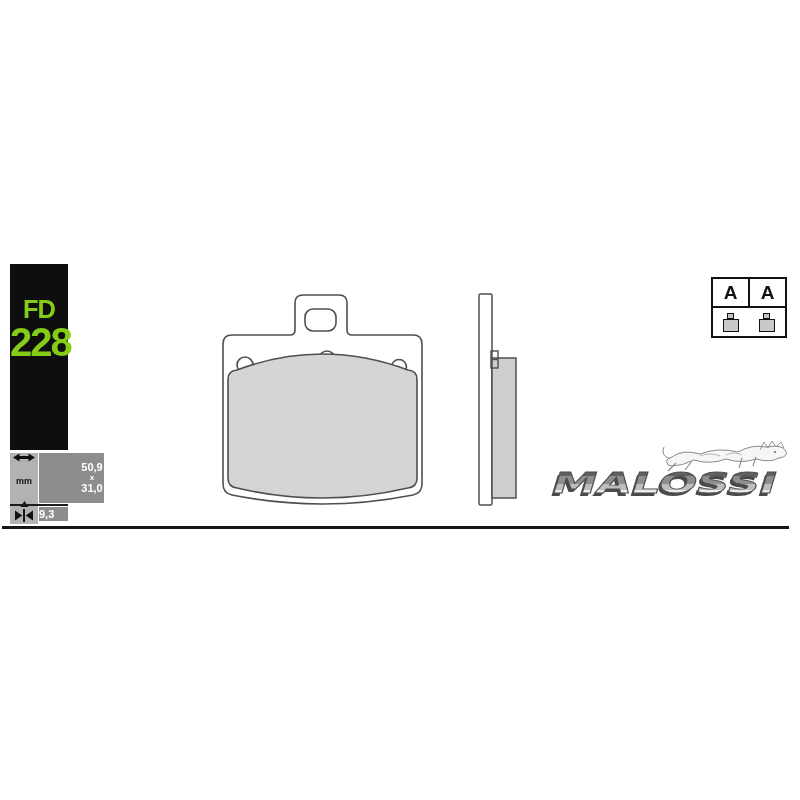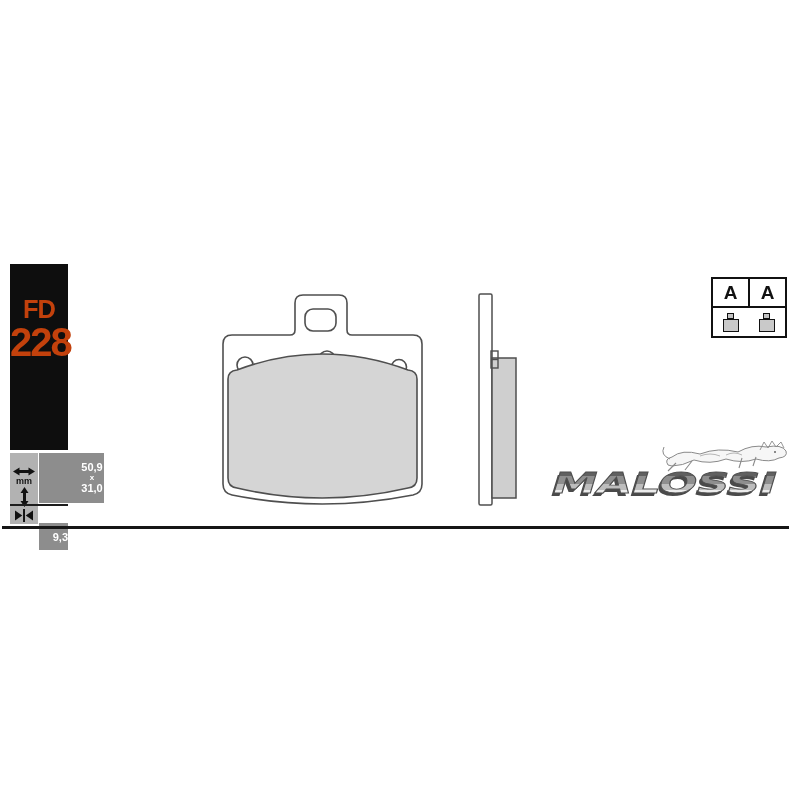--- a/index.html
+++ b/index.html
@@ -5,56 +5,56 @@
   html, body { margin: 0; padding: 0; background: #ffffff; }
   body {
     width: 800px; height: 800px; position: relative; overflow: hidden;
     font-family: "Liberation Sans", sans-serif;
   }
   .abs { position: absolute; }
 
   
   #code-box {
     left: 10px; top: 264px; width: 58px; height: 186px;
-    background: #0e0e0e; color: #c2410c; text-align: center;
+    background: #0e0e0e; color: #84cc16; text-align: center;
   }
   #code-line1 {
     margin-top: 34px; font-size: 26px; font-weight: bold;
     letter-spacing: -1px; line-height: 0.92; transform: scaleX(0.98);
   }
   #code-line2 {
     font-size: 40px; font-weight: bold; letter-spacing: -2px;
     line-height: 1.0; transform: scaleX(1.0);
   }
 
   
   .cell-light { background: #b2b2b2; }
   .cell-dark  { background: #8d8d8d; color: #ffffff; }
   #dim-icons-cell {
     left: 10px; top: 453px; width: 28px; height: 68px;
     display: flex; flex-direction: column; align-items: center;
-    justify-content: center; gap: 1px;
+    justify-content: space-between; gap: 1px;
   }
   #dim-values-cell {
     left: 39px; top: 453px; width: 24px; height: 50px;
     display: flex; flex-direction: column; align-items: center;
     justify-content: center; font-weight: bold; padding-left: 41px;
   }
   #dim-values-cell .big { font-size: 11px; line-height: 1.15; }
   #dim-values-cell .small { font-size: 8px; line-height: 1.0; }
   #unit-label { font-size: 9px; font-weight: bold; color: #111; line-height: 1; }
   #row-sep { left: 10px; top: 504px; width: 58px; height: 2px; background: #1d1d1d; }
   #thick-icon-cell {
     left: 10px; top: 507px; width: 28px; height: 17px;
     display: flex; align-items: center; justify-content: center;
   }
   #thick-value-cell {
-    left: 39px; top: 507px; width: 29px; height: 27px;
-    display: flex; align-items: center; justify-content: flex-end;
-    font-weight: bold; font-size: 11px; margin-top: 16px;
+    left: 39px; top: 507px; width: 29px; height: 14px;
+    display: flex; align-items: center; justify-content: flex-start;
+    font-weight: bold; font-size: 11px;
   }
 
   
   #baseline-rule { left: 2px; top: 526px; width: 787px; height: 3px; background: #161616; }
 
   
   #grade-box {
     left: 711px; top: 277px; width: 76px; height: 61px;
     border: 2.5px solid #111; box-sizing: border-box; background: #fff;
   }

